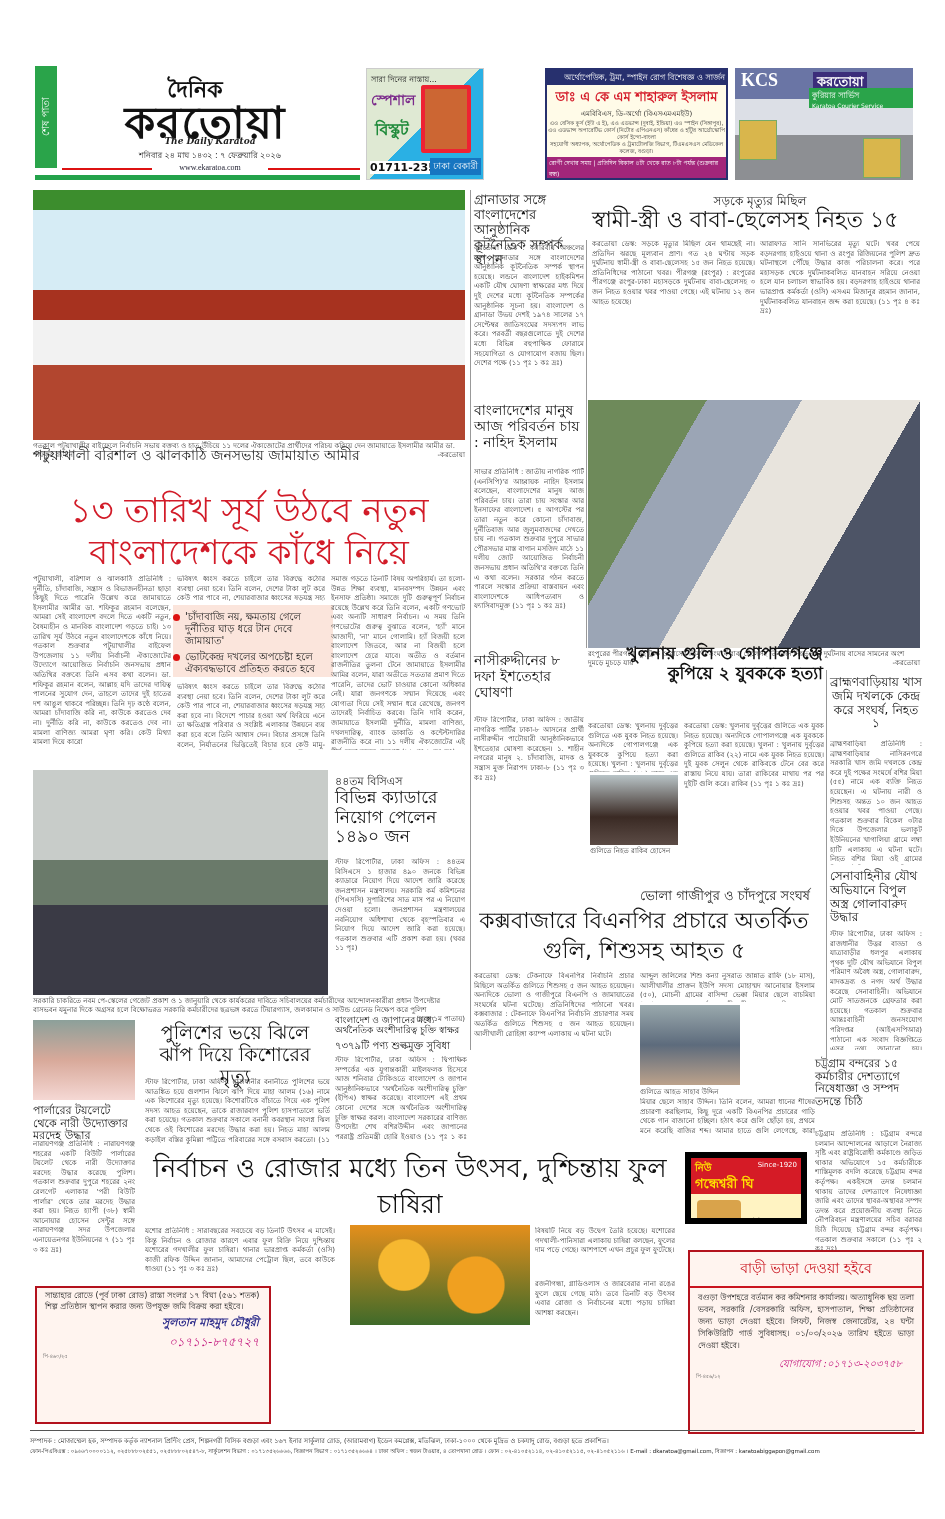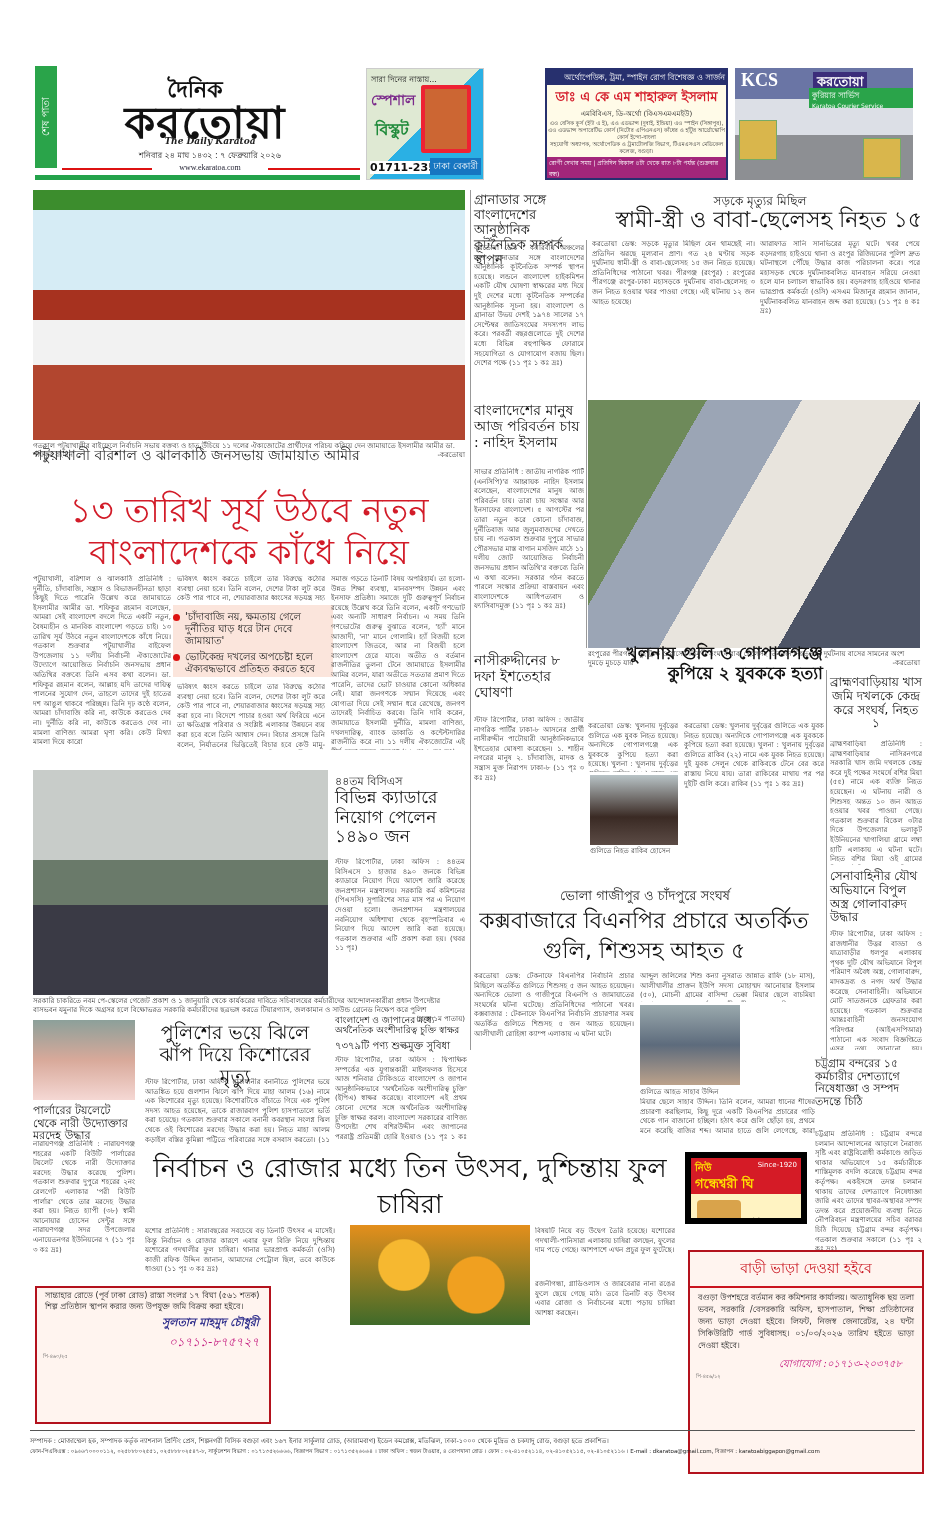--- a/index.html
+++ b/index.html
@@ -99,21 +99,21 @@
   <div>'চাঁদাবাজি নয়, ক্ষমতায় গেলে দুর্নীতির ঘাড় ধরে টান দেবে জামায়াত'</div>
   <div>ভোটকেন্দ্র দখলের অপচেষ্টা হলে ঐক্যবদ্ধভাবে প্রতিহত করতে হবে</div>
 </div>
 <div class="abs body" style="left:177px;top:683px;width:148px;height:67px">ভবিষ্যৎ ধ্বংস করতে চাইলে তার বিরুদ্ধে কঠোর ব্যবস্থা নেয়া হবে। তিনি বলেন, দেশের টাকা লুট করে কেউ পার পাবে না, শেয়ারবাজার ধ্বংসের ষড়যন্ত্র সহ্য করা হবে না। বিদেশে পাচার হওয়া অর্থ ফিরিয়ে এনে তা ক্ষতিগ্রস্ত পরিবার ও সংশ্লিষ্ট এলাকার উন্নয়নে ব্যয় করা হবে বলে তিনি আশ্বাস দেন। বিচার প্রসঙ্গে তিনি বলেন, নির্যাতনের ভিত্তিতেই বিচার হবে কেউ মামু-খালু দেখিয়ে পার পাবে না। এমনকি প্রধানমন্ত্রী অন্যায় করলে তাকেও ছাড় দেয়া হবে না বলে তিনি মন্তব্য করেন। সমাজ গঠনের দিকনির্দেশনা তুলে ধরে ডা. শফিকুর রহমান বলেন, একটি আদর্শ রাষ্ট্র ও</div>
 <div class="abs body" style="left:331px;top:575px;width:134px;height:175px">সমাজ গড়তে তিনটি বিষয় অপরিহার্য। তা হলো- উন্নত শিক্ষা ব্যবস্থা, মানবসম্পদ উন্নয়ন এবং ইনসাফ প্রতিষ্ঠা। সমাজে দুটি গুরুত্বপূর্ণ নির্বাচন রয়েছে উল্লেখ করে তিনি বলেন, একটি গণভোট এবং অন্যটি সাধারণ নির্বাচন। এ সময় তিনি গণভোটের গুরুত্ব বুঝাতে বলেন, 'হ্যাঁ' মানে আজাদী, 'না' মানে গোলামি। হ্যাঁ বিজয়ী হলে বাংলাদেশ জিতবে, আর না বিজয়ী হলে বাংলাদেশ হেরে যাবে। অতীত ও বর্তমান রাজনীতির তুলনা টেনে জামায়াতে ইসলামীর আমির বলেন, যারা অতীতে সততার প্রমাণ দিতে পারেনি, তাদের ভোট চাওয়ার কোনো অধিকার নেই। যারা জনগণকে সম্মান দিয়েছে এবং যোগ্যতা দিয়ে সেই সম্মান ধরে রেখেছে, জনগণ তাদেরই নির্বাচিত করবে। তিনি দাবি করেন, জামায়াতে ইসলামী দুর্নীতি, মামলা বাণিজ্য, দখলদারিত্ব, ব্যাংক ডাকাতি ও কন্টেন্টদারির রাজনীতি করে না। ১১ দলীয় ঐক্যজোটের এই শীর্ষ নেতা বলেন, জনগণ (১১ পৃঃ ১ কঃ দ্রঃ)</div>
 
 <div class="abs hl" style="left:474px;top:193px;width:110px;font-size:13px;font-weight:normal">গ্রানাডার সঙ্গে বাংলাদেশের আনুষ্ঠানিক কূটনৈতিক সম্পর্ক স্থাপন</div>
 <div class="abs body" style="left:474px;top:244px;width:110px;height:150px">করতোয়া ডেস্ক : ক্যারিবীয় অঞ্চলের দেশ গ্রানাডার সঙ্গে বাংলাদেশের আনুষ্ঠানিক কূটনৈতিক সম্পর্ক স্থাপন হয়েছে। লন্ডনে বাংলাদেশ হাইকমিশন একটি যৌথ ঘোষণা স্বাক্ষরের মধ্য দিয়ে দুই দেশের মধ্যে কূটনৈতিক সম্পর্কের আনুষ্ঠানিক সূচনা হয়। বাংলাদেশ ও গ্রানাডা উভয় দেশই ১৯৭৪ সালের ১৭ সেপ্টেম্বর জাতিসংঘের সদস্যপদ লাভ করে। পরবর্তী বছরগুলোতে দুই দেশের মধ্যে বিভিন্ন বহুপাক্ষিক ফোরামে সহযোগিতা ও যোগাযোগ বজায় ছিল। দেশের পক্ষে (১১ পৃঃ ১ কঃ দ্রঃ)</div>
 
 <div class="abs" style="left:595px;top:192px;width:330px;text-align:center;font-size:12px">সড়কে মৃত্যুর মিছিল</div>
-<div class="abs hl" style="left:592px;top:207px;width:330px;text-align:right;font-size:22px;font-weight:normal">স্বামী-স্ত্রী ও বাবা-ছেলেসহ নিহত ১৫</div>
+<div class="abs hl" style="left:592px;top:207px;width:330px;text-align:left;font-size:22px;font-weight:normal">স্বামী-স্ত্রী ও বাবা-ছেলেসহ নিহত ১৫</div>
 <div class="abs body" style="left:592px;top:240px;width:163px;height:152px">করতোয়া ডেস্ক: সড়কে মৃত্যুর মিছিল যেন থামছেই না। প্রতিদিন ঝরছে মূল্যবান প্রাণ। গত ২৪ ঘণ্টায় সড়ক দুর্ঘটনায় স্বামী-স্ত্রী ও বাবা-ছেলেসহ ১৫ জন নিহত হয়েছে। প্রতিনিধিদের পাঠানো খবর। পীরগঞ্জ (রংপুর) : রংপুরের পীরগঞ্জে রংপুর-ঢাকা মহাসড়কে দুর্ঘটনায় বাবা-ছেলেসহ ৩ জন নিহত হওয়ার খবর পাওয়া গেছে। এই ঘটনায় ১২ জন আহত হয়েছে।</div>
 <div class="abs body" style="left:760px;top:240px;width:160px;height:152px">আরাফাত সানি সানভিরের মৃত্যু ঘটে। খবর পেয়ে বড়দরগাহ হাইওয়ে থানা ও রংপুর রিজিয়নের পুলিশ দ্রুত ঘটনাস্থলে পৌঁছে উদ্ধার কাজ পরিচালনা করে। পরে মহাসড়ক থেকে দুর্ঘটনাকবলিত যানবাহন সরিয়ে নেওয়া হলে যান চলাচল স্বাভাবিক হয়। বড়দরগাহ হাইওয়ে থানার ভারপ্রাপ্ত কর্মকর্তা (ওসি) এসএম মিজানুর রহমান জানান, দুর্ঘটনাকবলিত যানবাহন জব্দ করা হয়েছে। (১১ পৃঃ ৪ কঃ দ্রঃ)</div>
 
 <div class="abs hl" style="left:474px;top:402px;width:110px;font-size:14px;font-weight:normal">বাংলাদেশের মানুষ আজ পরিবর্তন চায় : নাহিদ ইসলাম</div>
 <div class="abs body" style="left:474px;top:468px;width:110px;height:178px">সাভার প্রতিনিধি : জাতীয় নাগরিক পার্টি (এনসিপি)'র আহ্বায়ক নাহিদ ইসলাম বলেছেন, বাংলাদেশের মানুষ আজ পরিবর্তন চায়। তারা চায় সংস্কার আর ইনসাফের বাংলাদেশ। ৫ আগস্টের পর তারা নতুন করে কোনো চাঁদাবাজ, দুর্নীতিবাজ আর জুলুমবাজদের দেখতে চায় না। গতকাল শুক্রবার দুপুরে সাভার পৌরসভার মাস্ত বাগান মসজিদ মাঠে ১১ দলীয় জোট আয়োজিত নির্বাচনী জনসভায় প্রধান অতিথি'র বক্তব্যে তিনি এ কথা বলেন। সরকার গঠন করতে পারলে সংস্কার প্রক্রিয়া বাস্তবায়ন এবং বাংলাদেশকে আধিপত্যবাদ ও ফ্যাসিবাদমুক্ত (১১ পৃঃ ১ কঃ দ্রঃ)</div>
 
 <div class="abs img" style="left:588px;top:400px;width:332px;height:248px;background:linear-gradient(120deg,#6e8a5a 0 25%,#9ba5b5 25% 45%,#e8e4dd 45% 70%,#4d5466 70%)"></div>
 <div class="abs caption" style="left:588px;top:650px;width:332px"><span>রংপুরের পীরগঞ্জে দুই ট্রাক ও বাসের ত্রিমুখী সংঘর্ষে বাবা ছেলেসহ তিনজন নিহত হয়। দুর্ঘটনায় বাসের সামনের অংশ দুমড়ে মুচড়ে যায়</span> <span style="float:right">-করতোয়া</span></div>
 
 <div class="abs hl" style="left:474px;top:652px;width:110px;font-size:14px;font-weight:normal">নাসীরুদ্দীনের ৮ দফা ইশতেহার ঘোষণা</div>
@@ -128,21 +128,21 @@
 <div class="abs hl" style="left:830px;top:676px;width:92px;text-align:center;font-size:12px;font-weight:normal">ব্রাহ্মণবাড়িয়ায় খাস জমি দখলকে কেন্দ্র করে সংঘর্ষ, নিহত ১</div>
 <div class="abs body" style="left:830px;top:740px;width:92px;height:125px">ব্রাহ্মণবাড়িয়া প্রতিনিধি : ব্রাহ্মণবাড়িয়ার নাসিরনগরে সরকারি খাস জমি দখলকে কেন্দ্র করে দুই পক্ষের সংঘর্ষে বশির মিয়া (৫৫) নামে এক ব্যক্তি নিহত হয়েছেন। এ ঘটনায় নারী ও শিশুসহ অন্তত ১০ জন আহত হওয়ার খবর পাওয়া গেছে। গতকাল শুক্রবার বিকেল ৩টার দিকে উপজেলার ভলাকুট ইউনিয়নের খাগালিয়া গ্রামে লম্বা হাটি এলাকায় এ ঘটনা ঘটে। নিহত বশির মিয়া ওই গ্রামের হিলাল উদ্দিনের ছেলে। নিহতের স্বজন ও স্থানীয় সূত্রে (১১ পৃঃ ৩ কঃ দ্রঃ)</div>
 
 <div class="abs img" style="left:33px;top:770px;width:295px;height:225px;background:linear-gradient(#c8ccc9 0 40%,#6a7a6a 40% 60%,#3a3a45 60%)"></div>
 <div class="abs caption" style="left:33px;top:997px;width:432px"><span>সরকারি চাকরিতে নবম পে-স্কেলের গেজেট প্রকাশ ও ১ জানুয়ারি থেকে কার্যকরের দাবিতে সচিবালয়ের কর্মচারীদের আন্দোলনকারীরা প্রধান উপদেষ্টার বাসভবন যমুনার দিকে অগ্রসর হলে বিক্ষোভরত সরকারি কর্মচারীদের ছত্রভঙ্গ করতে টিয়ারগ্যাস, জলকামান ও সাউন্ড গ্রেনেড নিক্ষেপ করে পুলিশ</span> <span style="float:right">(খবর ১ম পাতায়)</span></div>
 
 <div class="abs" style="left:335px;top:773px;width:130px;font-size:11px">৪৪তম বিসিএস</div>
 <div class="abs hl" style="left:335px;top:788px;width:130px;font-size:17px;font-weight:normal">বিভিন্ন ক্যাডারে নিয়োগ পেলেন ১৪৯০ জন</div>
 <div class="abs body" style="left:335px;top:858px;width:130px;height:135px">স্টাফ রিপোর্টার, ঢাকা অফিস : ৪৪তম বিসিএসে ১ হাজার ৪৯০ জনকে বিভিন্ন ক্যাডারে নিয়োগ দিয়ে আদেশ জারি করেছে জনপ্রশাসন মন্ত্রণালয়। সরকারি কর্ম কমিশনের (পিএসসি) সুপারিশের সাত মাস পর এ নিয়োগ দেওয়া হলো। জনপ্রশাসন মন্ত্রণালয়ের নবনিয়োগ অধিশাখা থেকে বৃহস্পতিবার এ নিয়োগ দিয়ে আদেশ জারি করা হয়েছে। গতকাল শুক্রবার এটি প্রকাশ করা হয়। (খবর ১১ পৃঃ)</div>
 
-<div class="abs" style="left:480px;top:886px;width:330px;text-align:center;font-size:13px">ভোলা গাজীপুর ও চাঁদপুরে সংঘর্ষ</div>
+<div class="abs" style="left:480px;top:886px;width:330px;text-align:right;font-size:13px">ভোলা গাজীপুর ও চাঁদপুরে সংঘর্ষ</div>
 <div class="abs hl" style="left:474px;top:906px;width:340px;text-align:center;font-size:22px;font-weight:normal;line-height:30px">কক্সবাজারে বিএনপির প্রচারে অতর্কিত গুলি, শিশুসহ আহত ৫</div>
 <div class="abs body" style="left:474px;top:972px;width:160px;height:160px">করতোয়া ডেস্ক: টেকনাফে বিএনপির নির্বাচনি প্রচার মিছিলে অতর্কিত গুলিতে শিশুসহ ৫ জন আহত হয়েছেন। অন্যদিকে ভোলা ও গাজীপুরে বিএনপি ও জামায়াতের সংঘর্ষের ঘটনা ঘটেছে। প্রতিনিধিদের পাঠানো খবর। কক্সবাজার : টেকনাফে বিএনপির নির্বাচনি প্রচারণার সময় অতর্কিত গুলিতে শিশুসহ ৫ জন আহত হয়েছেন। আলীখালী রোহিঙ্গা ক্যাম্প এলাকায় এ ঘটনা ঘটে।</div>
 <div class="abs body" style="left:640px;top:972px;width:175px;height:30px">আব্দুল জলিলের শিশু কন্যা নুসরাত জান্নাত রাফি (১৮ মাস), আলীখালীর প্রাক্তন ইউপি সদস্য মোহাম্মদ আনোয়ার ইসলাম (৫০), মোচনী গ্রামের বাসিন্দা ভেক্কা মিয়ার ছেলে বাচমিয়া (৪৫), ৮ নম্বর ওয়ার্ডের আলীখালী গ্রামের বাসিন্দা মুকুল ইসলামের ছেলে শাহাব উদ্দিন (১১), একই এলাকার</div>
 <div class="abs img" style="left:640px;top:1005px;width:100px;height:80px;background:linear-gradient(#9aa9ad,#5d6b7c 50%,#bca28b)"></div>
 <div class="abs caption" style="left:640px;top:1088px;width:100px">গুলিতে আহত সাহাব উদ্দিন</div>
 <div class="abs body" style="left:640px;top:1098px;width:175px;height:36px">মিয়ার ছেলে সাহাব উদ্দিন। তিনি বলেন, আমরা ধানের শীষের প্রচারণা করছিলাম, কিছু দূরে একটি বিএনপির প্রচারের গাড়ি থেকে গান বাজানো হচ্ছিল। হঠাৎ করে গুলি ছোঁড়া হয়, প্রথমে মনে করেছি বাজির শব্দ। আমার হাতে গুলি লেগেছে, কারা মেরেছে বুঝে (১১ পৃঃ ৪ কঃ দ্রঃ)</div>
 
 <div class="abs hl" style="left:830px;top:870px;width:92px;font-size:12px;font-weight:normal">সেনাবাহিনীর যৌথ অভিযানে বিপুল অস্ত্র গোলাবারুদ উদ্ধার</div>
 <div class="abs body" style="left:830px;top:930px;width:92px;height:120px">স্টাফ রিপোর্টার, ঢাকা অফিস : রাজধানীর উত্তর বাড্ডা ও যাত্রাবাড়ীর ধলপুর এলাকায় পৃথক দুটি যৌথ অভিযানে বিপুল পরিমাণ অবৈধ অস্ত্র, গোলাবারুদ, মাদকদ্রব্য ও নগদ অর্থ উদ্ধার করেছে সেনাবাহিনী। অভিযানে মোট সাতজনকে গ্রেফতার করা হয়েছে। গতকাল শুক্রবার আন্তঃবাহিনী জনসংযোগ পরিদপ্তর (আইএসপিআর) পাঠানো এক সংবাদ বিজ্ঞপ্তিতে এসব তথ্য জানানো হয়। আইএসপিআর জানায়, গোয়েন্দা তথ্যের ভিত্তিতে সেনাবাহিনীর (১১ পৃঃ ৬ কঃ দ্রঃ)</div>
 
@@ -177,21 +177,21 @@
   <div style="position:absolute;left:56px;top:78px;font-size:6px">রাজাবাজার, বগুড়া</div>
 </div>
 
 <div class="abs box-ad" style="left:35px;top:1286px;width:236px;height:138px">
   <div style="font-size:8px;line-height:11px;padding:2px 8px">সান্তাহার রোডে (পূর্ব ঢাকা রোড) রাস্তা সংলগ্ন ১৭ বিঘা (৫৬১ শতক) শিল্প প্রতিষ্ঠান স্থাপন করার জন্য উপযুক্ত জমি বিক্রয় করা হইবে।</div>
   <div style="font-size:11px;color:#2c2b8a;text-align:right;padding-right:10px;font-style:italic;font-weight:bold">সুলতান মাহমুদ চৌধুরী</div>
   <div style="font-size:12px;color:#c4177e;text-align:right;padding-right:10px;font-style:italic">০১৭১১-৮৭৫৭২৭</div>
   <div style="font-size:5px;color:#555;padding-left:6px">পি-৪৬০/২৫</div>
 </div>
 
-<div class="abs box-ad" style="left:688px;top:1250px;width:236px;height:224px">
+<div class="abs box-ad" style="left:688px;top:1250px;width:236px;height:184px">
   <div style="text-align:center;font-size:14px;color:#c9141f;border-bottom:2px solid #c9141f;padding:5px 0">বাড়ী ভাড়া দেওয়া হইবে</div>
   <div style="font-size:8px;line-height:12px;padding:4px 8px;text-align:justify">বগুড়া উপশহরে বর্তমান কর কমিশনার কার্যালয়। অত্যাধুনিক ছয় তলা ভবন, সরকারি /বেসরকারি অফিস, হাসপাতাল, শিক্ষা প্রতিষ্ঠানের জন্য ভাড়া দেওয়া হইবে। লিফট, নিজস্ব জেনারেটর, ২৪ ঘন্টা সিকিউরিটি গার্ড সুবিধাসহ। ০১/০৩/২০২৬ তারিখ হইতে ভাড়া দেওয়া হইবে।</div>
   <div style="font-size:10px;color:#c4177e;text-align:right;padding-right:20px;font-style:italic">যোগাযোগ :০১৭১৩-২০৩৭৫৮</div>
   <div style="font-size:5px;color:#555;padding-left:6px">পি-৪৫৬/১২</div>
 </div>
 
 <div class="abs rule" style="left:470px;top:190px;width:1px;height:860px"></div>
 <div class="abs rule" style="left:586px;top:240px;width:1px;height:408px"></div>
 <div class="abs rule" style="left:826px;top:670px;width:1px;height:400px"></div>
 

